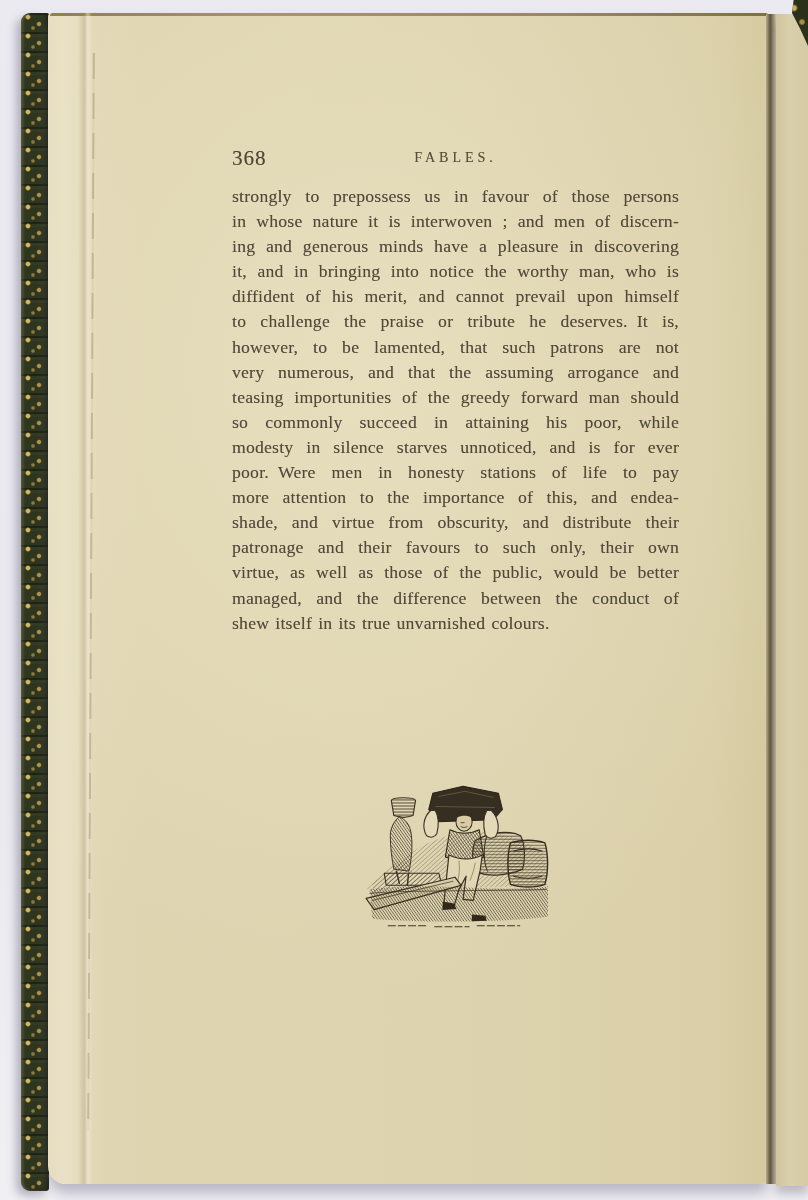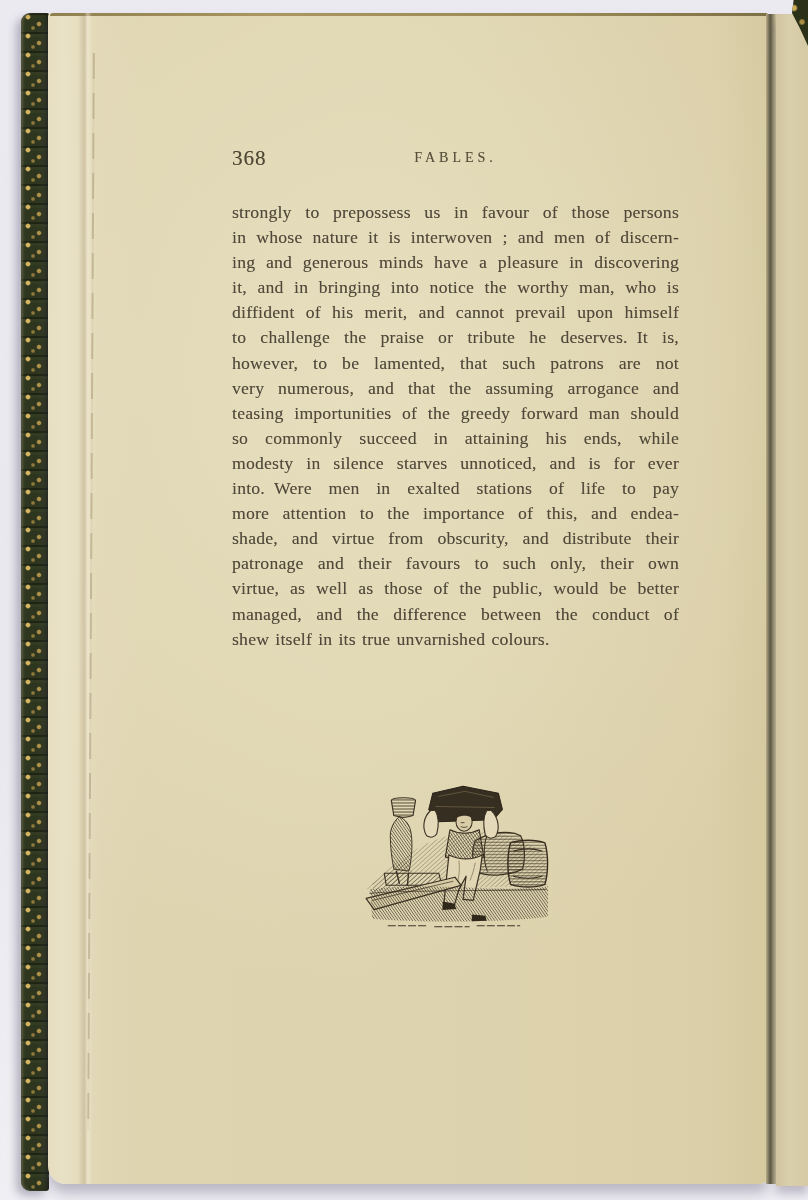--- a/index.html
+++ b/index.html
@@ -56,21 +56,21 @@
   }
   .binding-corner{
     position:absolute;left:788px;top:0;width:20px;height:46px;
     background-color:#2b3018;
     background-image:radial-gradient(circle at 6px 8px,#cfae58 2px,rgba(207,174,88,0) 4px),
       radial-gradient(circle at 14px 22px,#a98f44 1.8px,rgba(169,143,68,0) 3.6px);
     clip-path:polygon(28% 0,100% 0,100% 100%,60% 62%,20% 28%);
   }
   
   .text-block{position:absolute;left:184px;top:133px;width:447px;color:#50483a;}
-  .pg-head{position:relative;height:26px;margin-bottom:28px;text-decoration:underline;}
+  .pg-head{position:relative;height:26px;margin-bottom:12px;text-decoration:underline;}
   .pg-num{
     position:absolute;left:0;top:0;font-size:21px;letter-spacing:1px;color:#4d4533;
     text-shadow:.2px .3px .5px rgba(70,60,40,.4);
   }
   .run-head{
     position:absolute;left:0;right:0;top:4px;text-align:center;
     font-size:14px;letter-spacing:4px;color:#564e3a;
     text-shadow:.2px .3px .5px rgba(70,60,40,.35);
   }
   .body-text{font-size:17.6px;line-height:25.1px;letter-spacing:.25px;word-spacing:1.5px;
@@ -98,23 +98,23 @@
     <div class="body-text">
       <div class="tline">strongly to prepossess us in favour of those persons</div>
       <div class="tline">in whose nature it is interwoven ; and men of discern-</div>
       <div class="tline">ing and generous minds have a pleasure in discovering</div>
       <div class="tline">it, and in bringing into notice the worthy man, who is</div>
       <div class="tline">diffident of his merit, and cannot prevail upon himself</div>
       <div class="tline">to challenge the praise or tribute he deserves. It is,</div>
       <div class="tline">however, to be lamented, that such patrons are not</div>
       <div class="tline">very numerous, and that the assuming arrogance and</div>
       <div class="tline">teasing importunities of the greedy forward man should</div>
-      <div class="tline">so commonly succeed in attaining his ends, while</div>
+      <div class="tline">so commonly succeed in attaining his poor, while</div>
       <div class="tline">modesty in silence starves unnoticed, and is for ever</div>
-      <div class="tline">into. Were men in exalted stations of life to pay</div>
+      <div class="tline">poor. Were men in honesty stations of life to pay</div>
       <div class="tline">more attention to the importance of this, and endea-</div>
       <div class="tline">shade, and virtue from obscurity, and distribute their</div>
       <div class="tline">patronage and their favours to such only, their own</div>
       <div class="tline">virtue, as well as those of the public, would be better</div>
       <div class="tline">managed, and the difference between the conduct of</div>
       <div class="tline last">shew itself in its true unvarnished colours.</div>
     </div>
   </div>
 
   <div class="cut">

